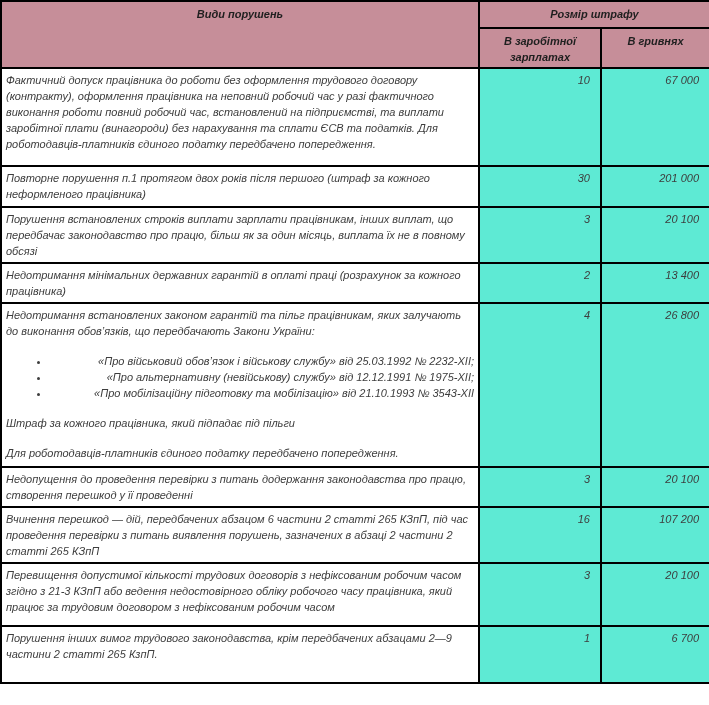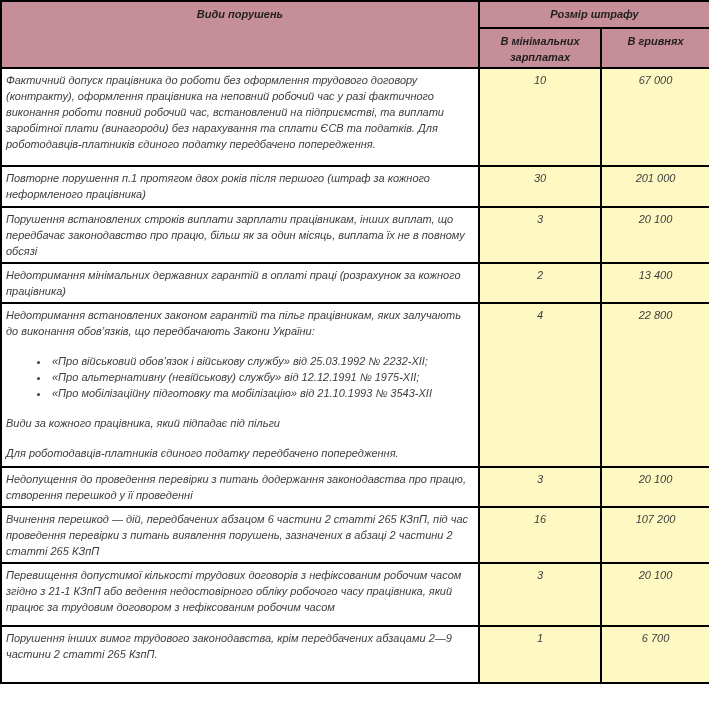--- a/index.html
+++ b/index.html
@@ -31,48 +31,48 @@
   }
   tr.header-row-1 { height: 27px; }
   tr.header-row-2 { height: 36px; }
   td.violation-cell {
     padding: 3px 4px 3px 4px;
     text-align: left;
     background: #ffffff;
   }
   td.num-cell {
     padding: 3px 10px;
-    text-align: center;
-    background: #fef9c3;
+    text-align: right;
+    background: #5eead4;
   }
   td.violation-cell p { margin: 0 0 14px 0; }
   td.violation-cell p:last-child { margin-bottom: 0; }
   td.violation-cell ul {
     margin: 14px 0 14px 0;
     padding: 0 0 0 44px;
     list-style-type: disc;
   }
-  td.violation-cell ul li { margin: 0; padding: 0 0 0 2px; }
+  td.violation-cell ul li { margin: 0; padding: 0 0 0 2px; text-align: right; }
 </style>
 </head>
 <body>
 
 <table class="fines">
   <colgroup>
     <col style="width:478px">
     <col style="width:122px">
     <col style="width:109px">
   </colgroup>
   <thead>
     <tr class="header-row-1">
       <th rowspan="2">Види порушень</th>
       <th colspan="2">Розмір штрафу</th>
     </tr>
     <tr class="header-row-2">
-      <th>В мінімальних зарплатах</th>
+      <th>В заробітної зарплатах</th>
       <th>В гривнях</th>
     </tr>
   </thead>
   <tbody id="table-body">
       <tr style="height: 98px;">
         <td class="violation-cell">
           <p>Фактичний допуск працівника до роботи без оформлення трудового договору (контракту), оформлення працівника на неповний робочий час у разі фактичного виконання роботи повний робочий час, встановлений на підприємстві, та виплати заробітної плати (винагороди) без нарахування та сплати ЄСВ та податків. Для роботодавців-платників єдиного податку передбачено попередження.</p>
         </td>
         <td class="num-cell">10</td>
         <td class="num-cell">67 000</td>
@@ -99,43 +99,43 @@
         <td class="num-cell">13 400</td>
       </tr>
       <tr style="height: 164px;">
         <td class="violation-cell">
           <p>Недотримання встановлених законом гарантій та пільг працівникам, яких залучають до виконання обов’язків, що передбачають Закони України:</p>
           <ul>
             <li>«Про військовий обов’язок і військову службу» від 25.03.1992 № 2232-XII;</li>
             <li>«Про альтернативну (невійськову) службу» від 12.12.1991 № 1975-XII;</li>
             <li>«Про мобілізаційну підготовку та мобілізацію» від 21.10.1993 № 3543-XII</li>
           </ul>
-          <p>Види за кожного працівника, який підпадає під пільги</p>
+          <p>Штраф за кожного працівника, який підпадає під пільги</p>
           <p>Для роботодавців-платників єдиного податку передбачено попередження.</p>
         </td>
         <td class="num-cell">4</td>
-        <td class="num-cell">22 800</td>
+        <td class="num-cell">26 800</td>
       </tr>
       <tr style="height: 37px;">
         <td class="violation-cell">
           <p>Недопущення до проведення перевірки з питань додержання законодавства про працю, створення перешкод у її проведенні</p>
         </td>
         <td class="num-cell">3</td>
         <td class="num-cell">20 100</td>
       </tr>
       <tr style="height: 50px;">
         <td class="violation-cell">
           <p>Вчинення перешкод — дій, передбачених абзацом 6 частини 2 статті 265 КЗпП, під час проведення перевірки з питань виявлення порушень, зазначених в абзаці 2 частини 2 статті 265 КЗпП</p>
         </td>
         <td class="num-cell">16</td>
         <td class="num-cell">107 200</td>
       </tr>
       <tr style="height: 63px;">
         <td class="violation-cell">
-          <p>Перевищення допустимої кількості трудових договорів з нефіксованим робочим часом згідно з 21-1 КЗпП або ведення недостовірного обліку робочого часу працівника, який працює за трудовим договором з нефіксованим робочим часом</p>
+          <p>Перевищення допустимої кількості трудових договорів з нефіксованим робочим часом згідно з 21-3 КЗпП або ведення недостовірного обліку робочого часу працівника, який працює за трудовим договором з нефіксованим робочим часом</p>
         </td>
         <td class="num-cell">3</td>
         <td class="num-cell">20 100</td>
       </tr>
       <tr style="height: 57px;">
         <td class="violation-cell">
           <p>Порушення інших вимог трудового законодавства, крім передбачених абзацами 2—9 частини 2 статті 265 КзпП.</p>
         </td>
         <td class="num-cell">1</td>
         <td class="num-cell">6 700</td>

